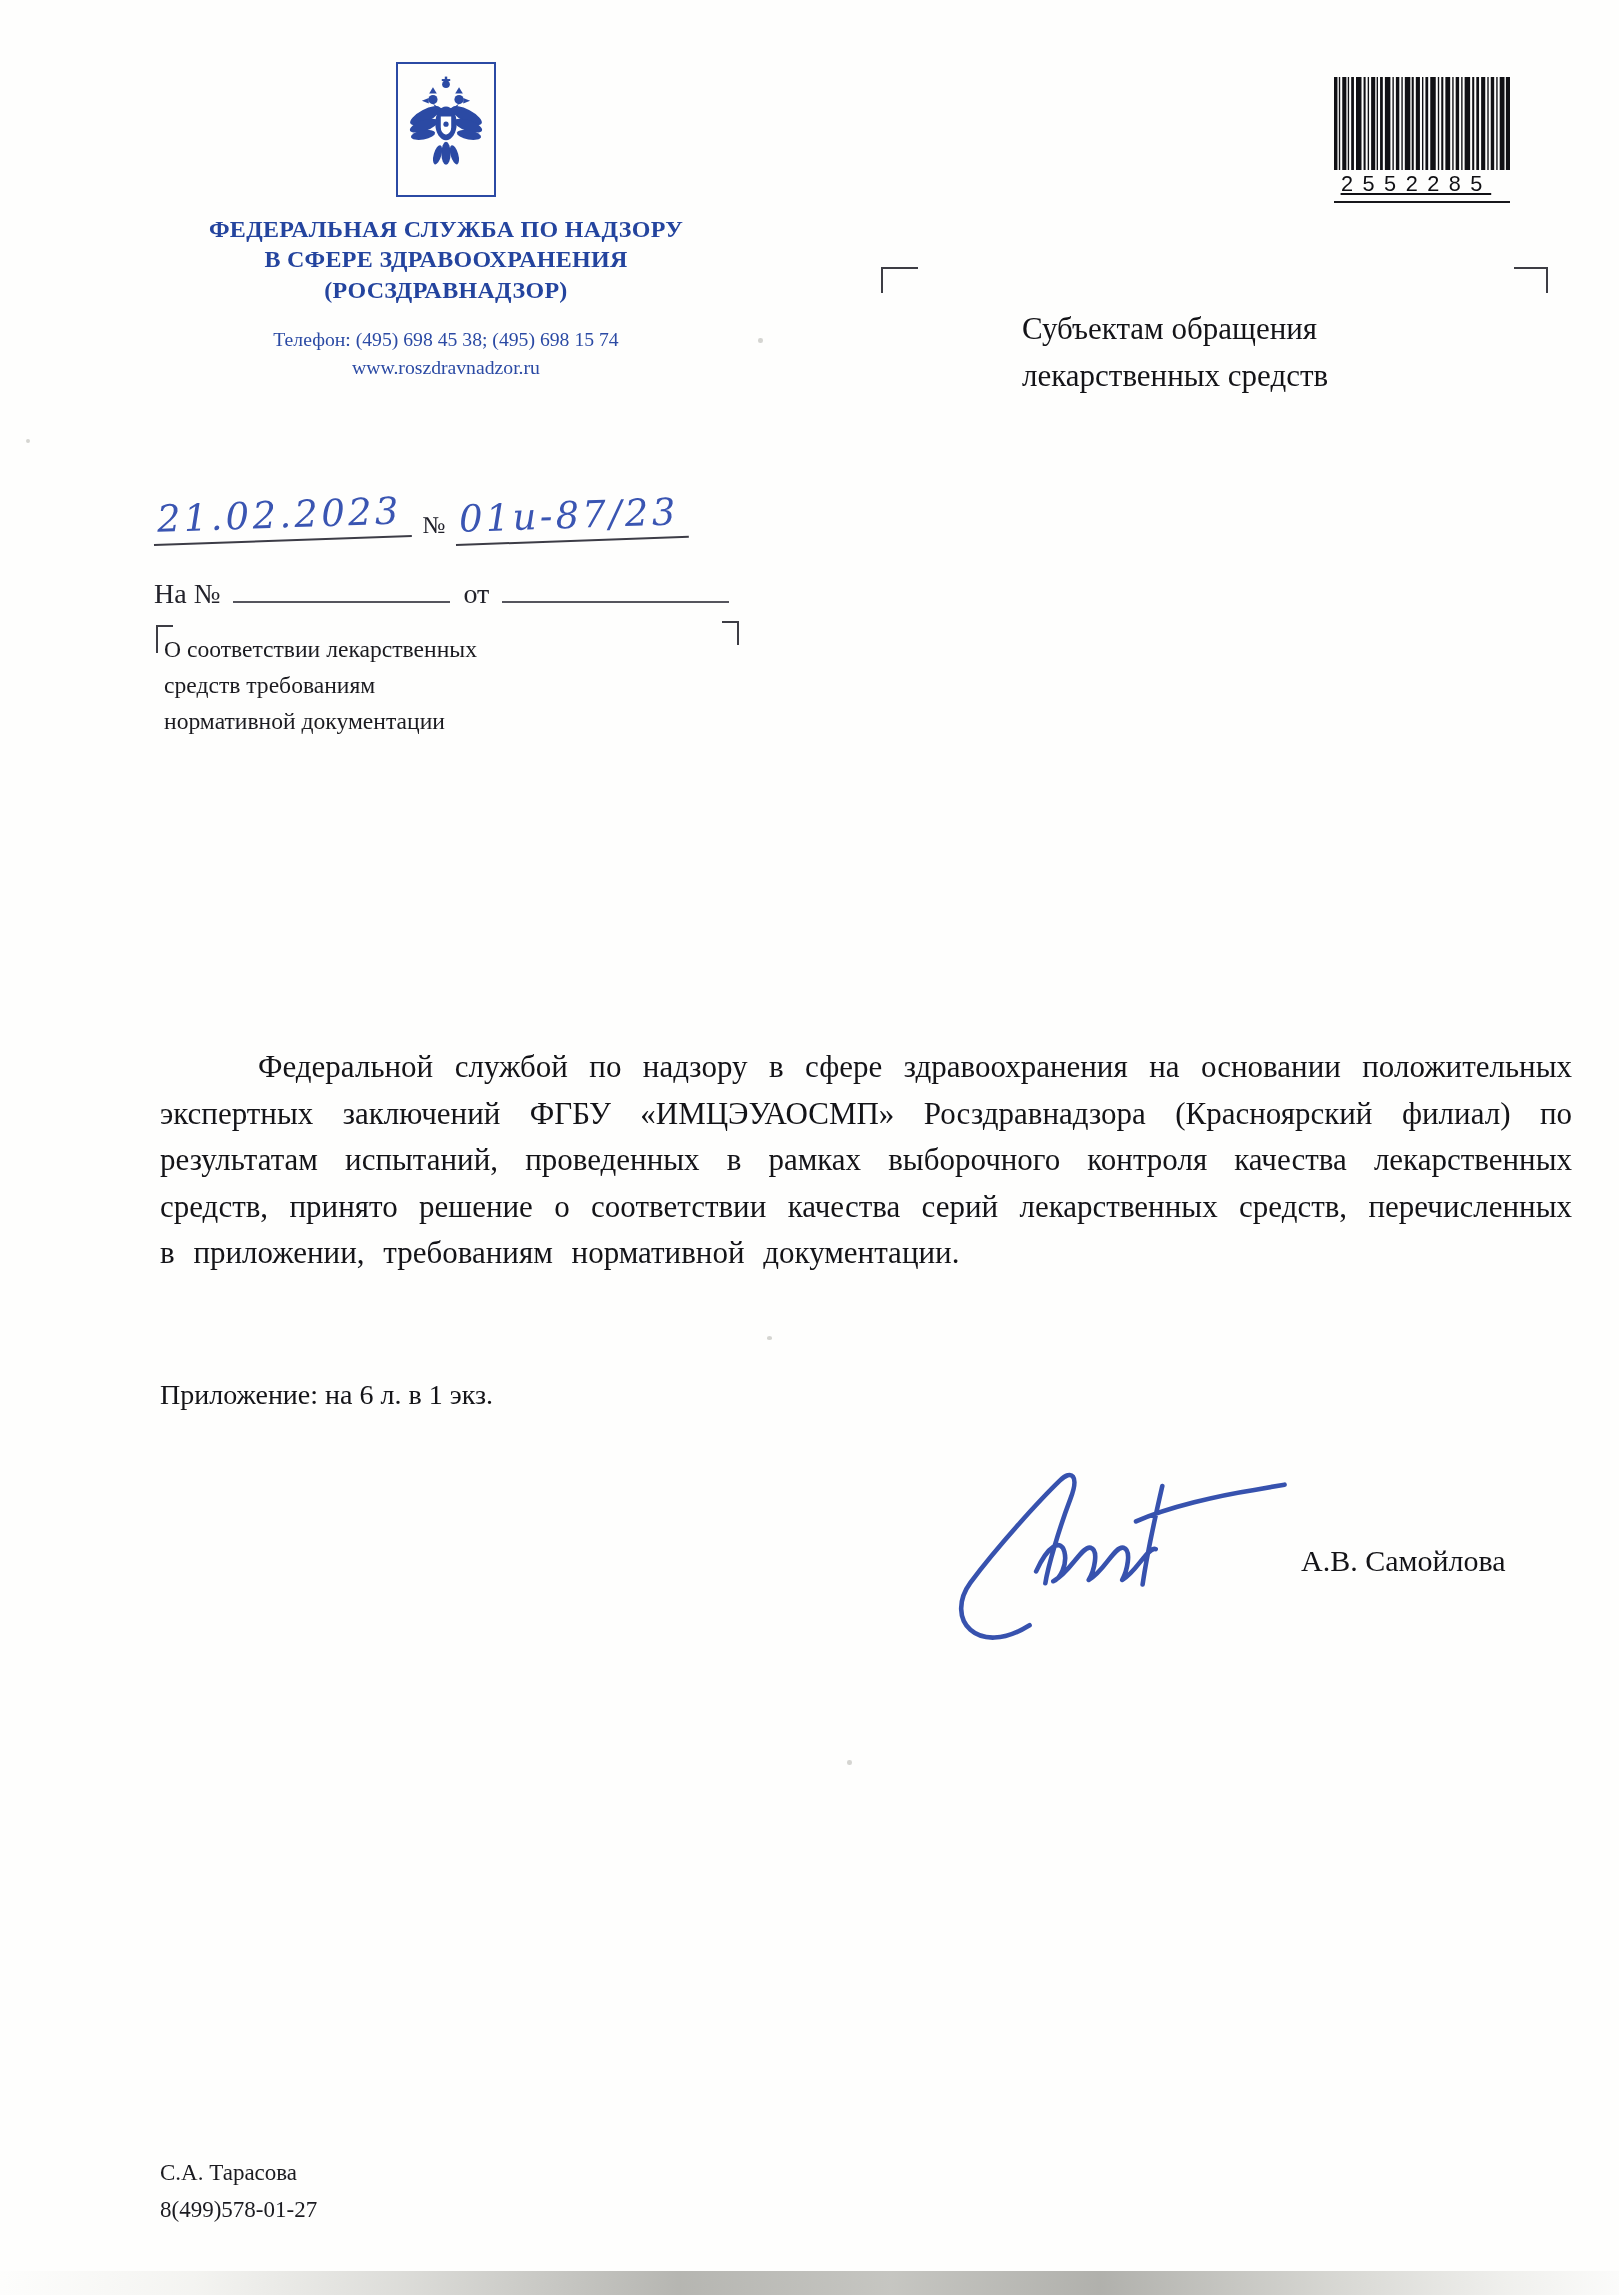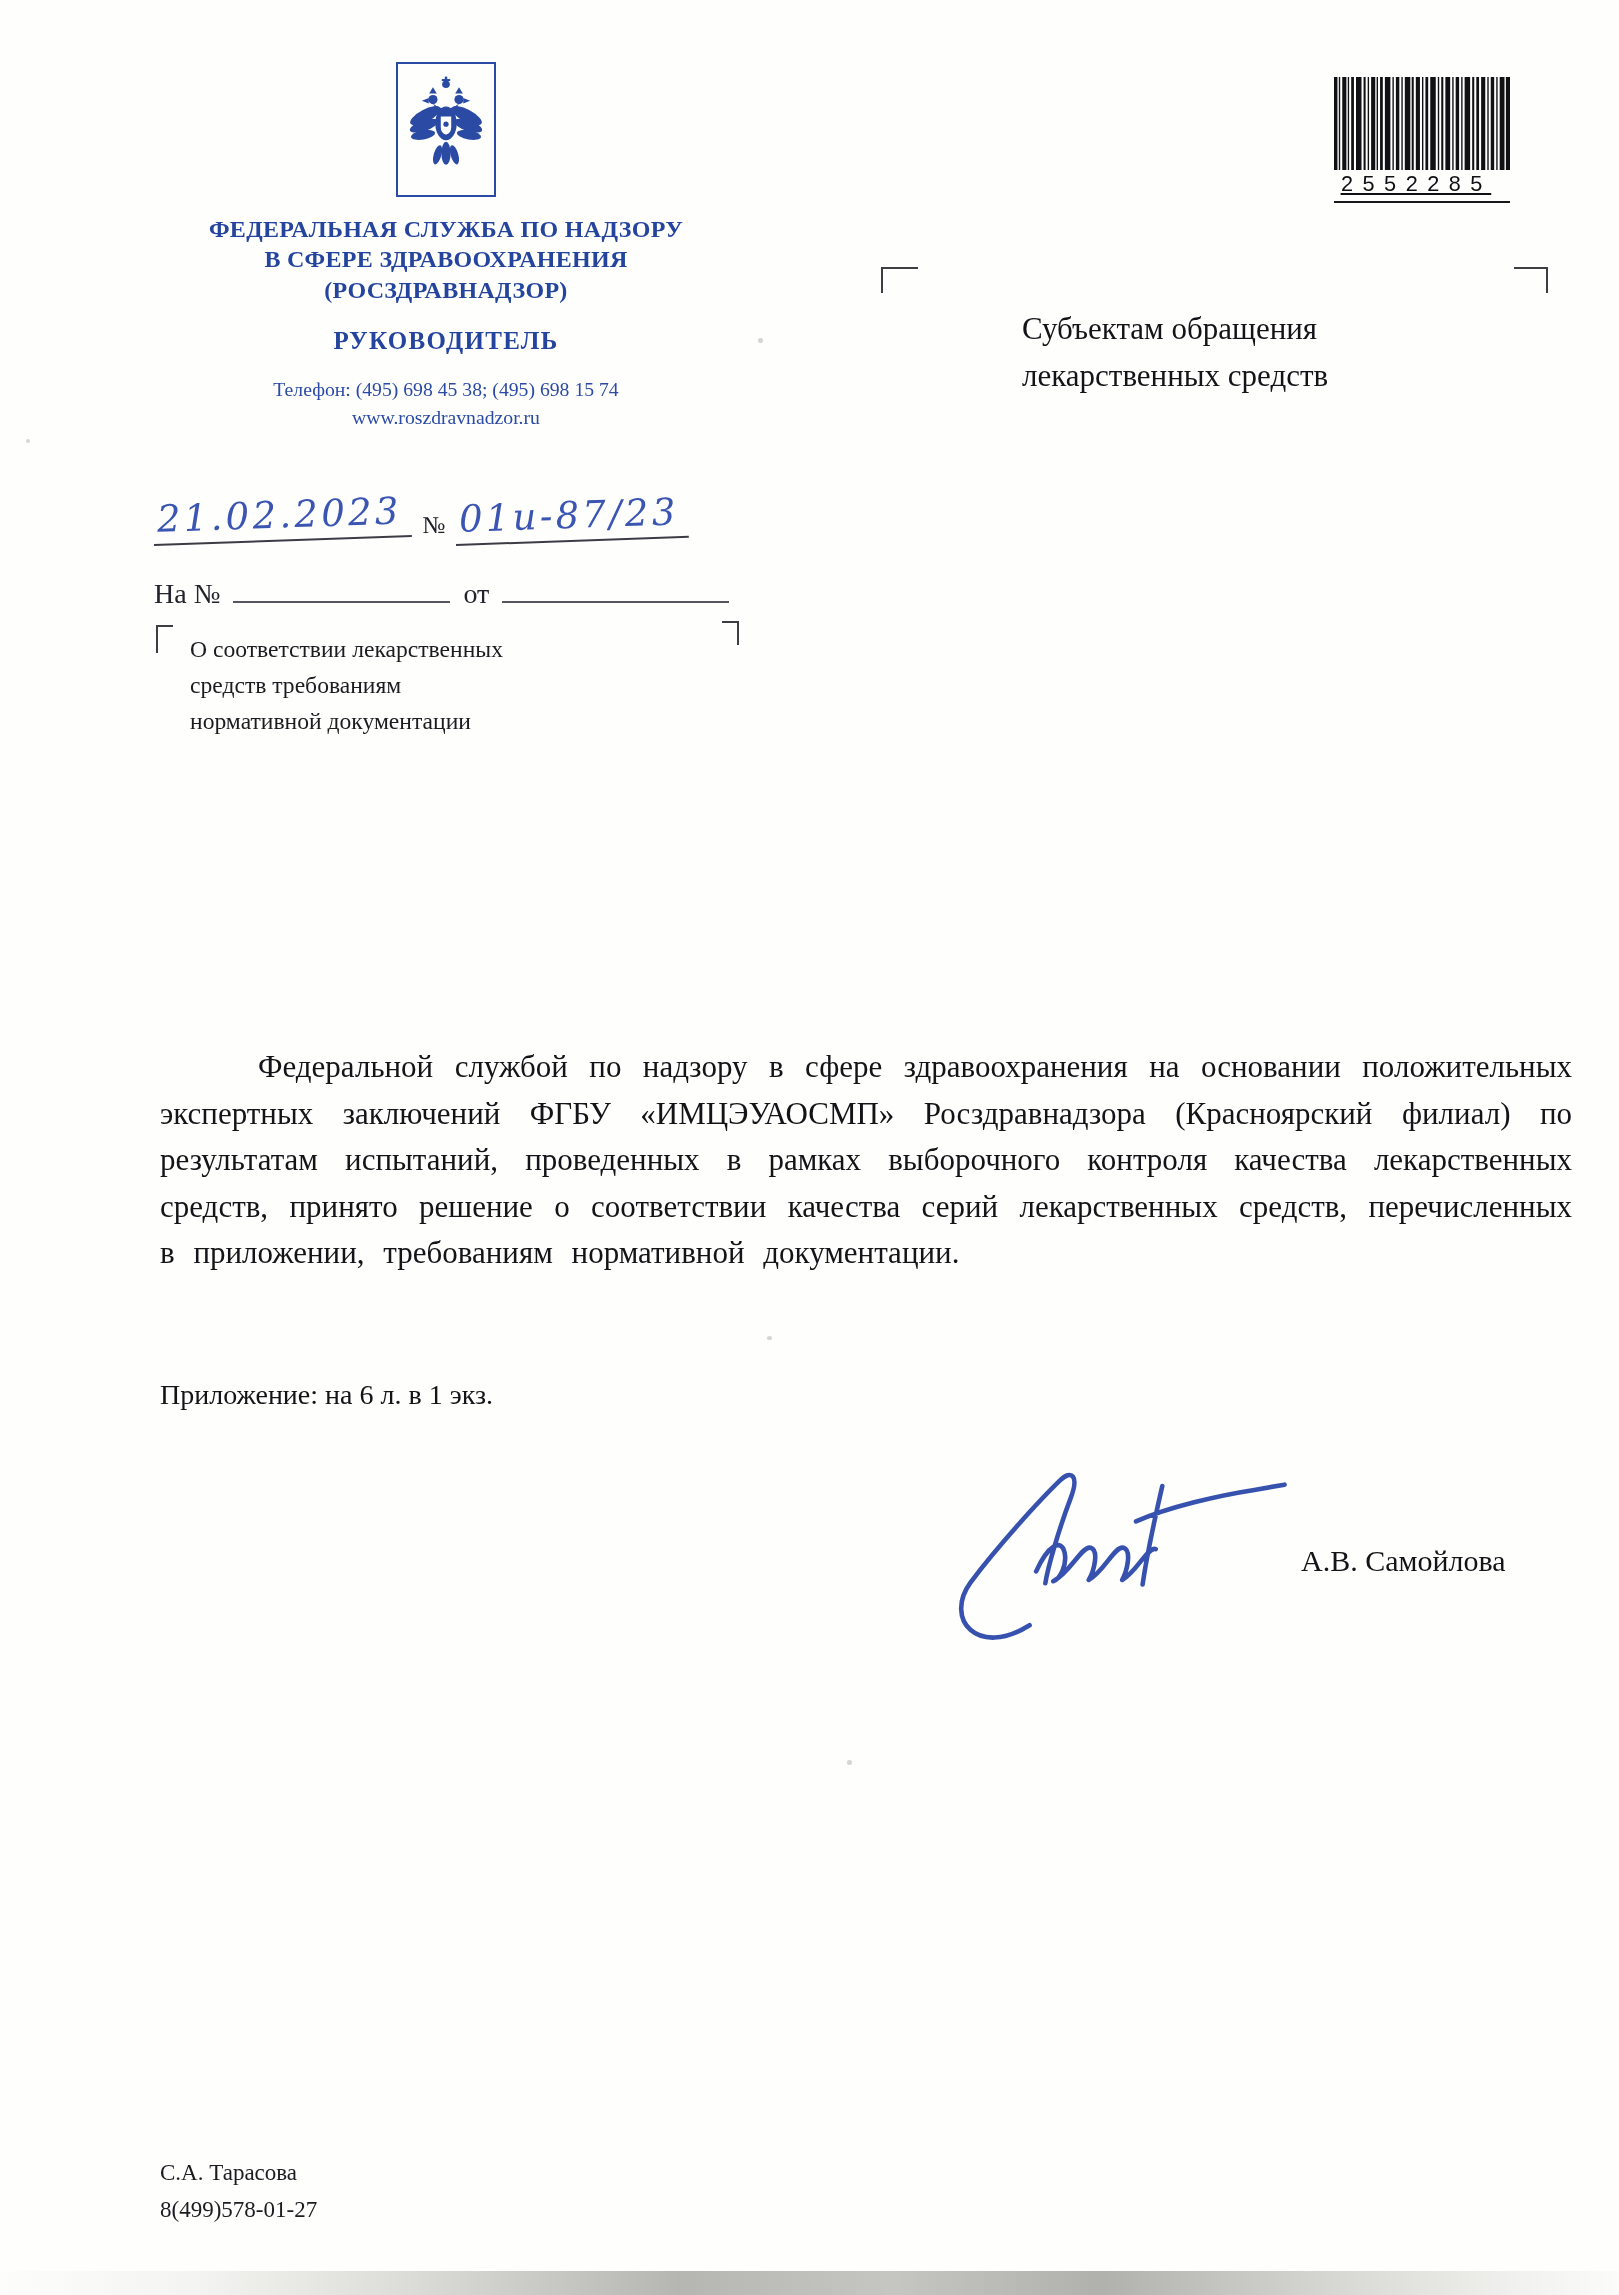--- a/index.html
+++ b/index.html
@@ -45,21 +45,21 @@
   .reply-line {
     position:absolute; left:154px; top:578px;
     display:flex; align-items:flex-start; gap:13px;
     font-size:28px; color:#23232b;
   }
   .blank { display:inline-block; border-bottom:2px solid #55555d; height:25px; }
   .blank.b1 { width:217px; } .blank.b2 { width:227px; }
 
   
   .subject {
-    position:absolute; left:190px; top:632px; width:552px;
+    position:absolute; left:164px; top:632px; width:552px;
     font-size:23.6px; line-height:1.52; color:#1b1b20;
   }
   .bracket { position:absolute; }
   .br-tl { border-left:2px solid #3d3d44; border-top:2px solid #3d3d44; }
   .br-tr { border-right:2px solid #3d3d44; border-top:2px solid #3d3d44; }
   .subj-bl { left:156px; top:625px; width:17px; height:27.6px; }
   .subj-br { left:722px; top:621px; width:17px; height:23.6px; }
 
   
   .recipient {
@@ -152,21 +152,20 @@
       </svg>
     </div>
 
 
     <div class="service">
       <div>ФЕДЕРАЛЬНАЯ СЛУЖБА ПО НАДЗОРУ</div>
       <div>В СФЕРЕ ЗДРАВООХРАНЕНИЯ</div>
       <div>(РОСЗДРАВНАДЗОР)</div>
     </div>
 
-    <div class="role">РУКОВОДИТЕЛЬ</div>
 
     <div class="addr">
       <div>Телефон: (495) 698 45 38; (495) 698 15 74</div>
       <div>www.roszdravnadzor.ru</div>
     </div>
   </div>
 
   <div class="ref-line">
     <span class="hand underl">21.02.2023</span>
     <span class="num-sign">№</span>

